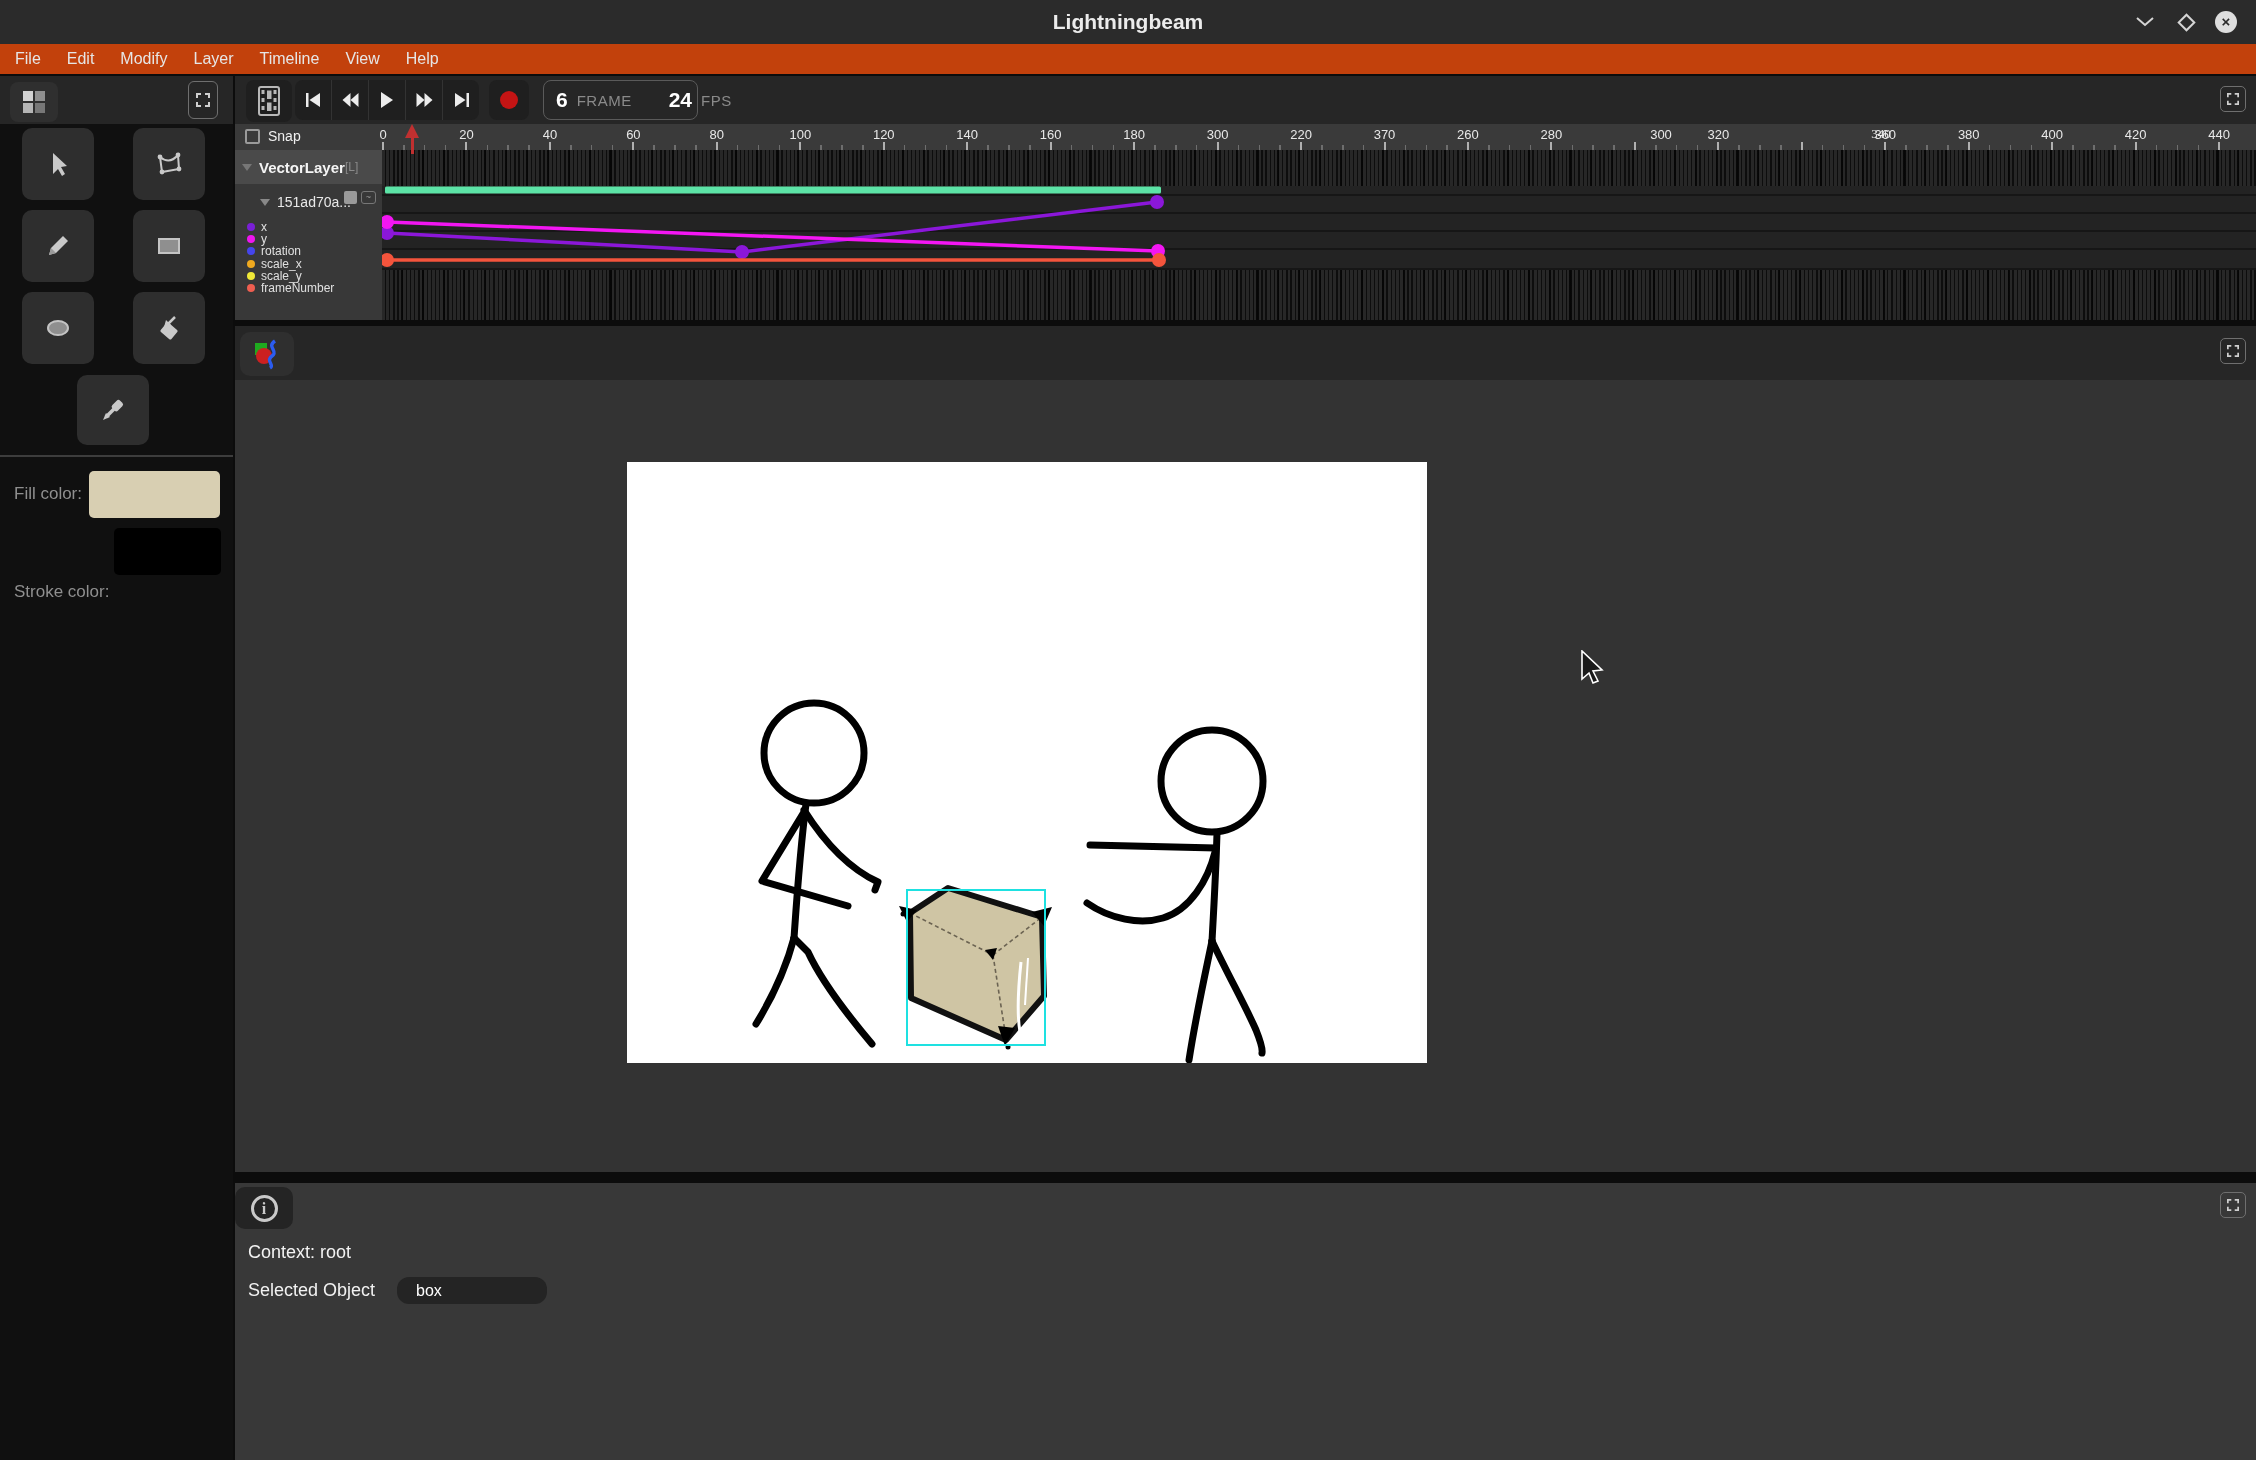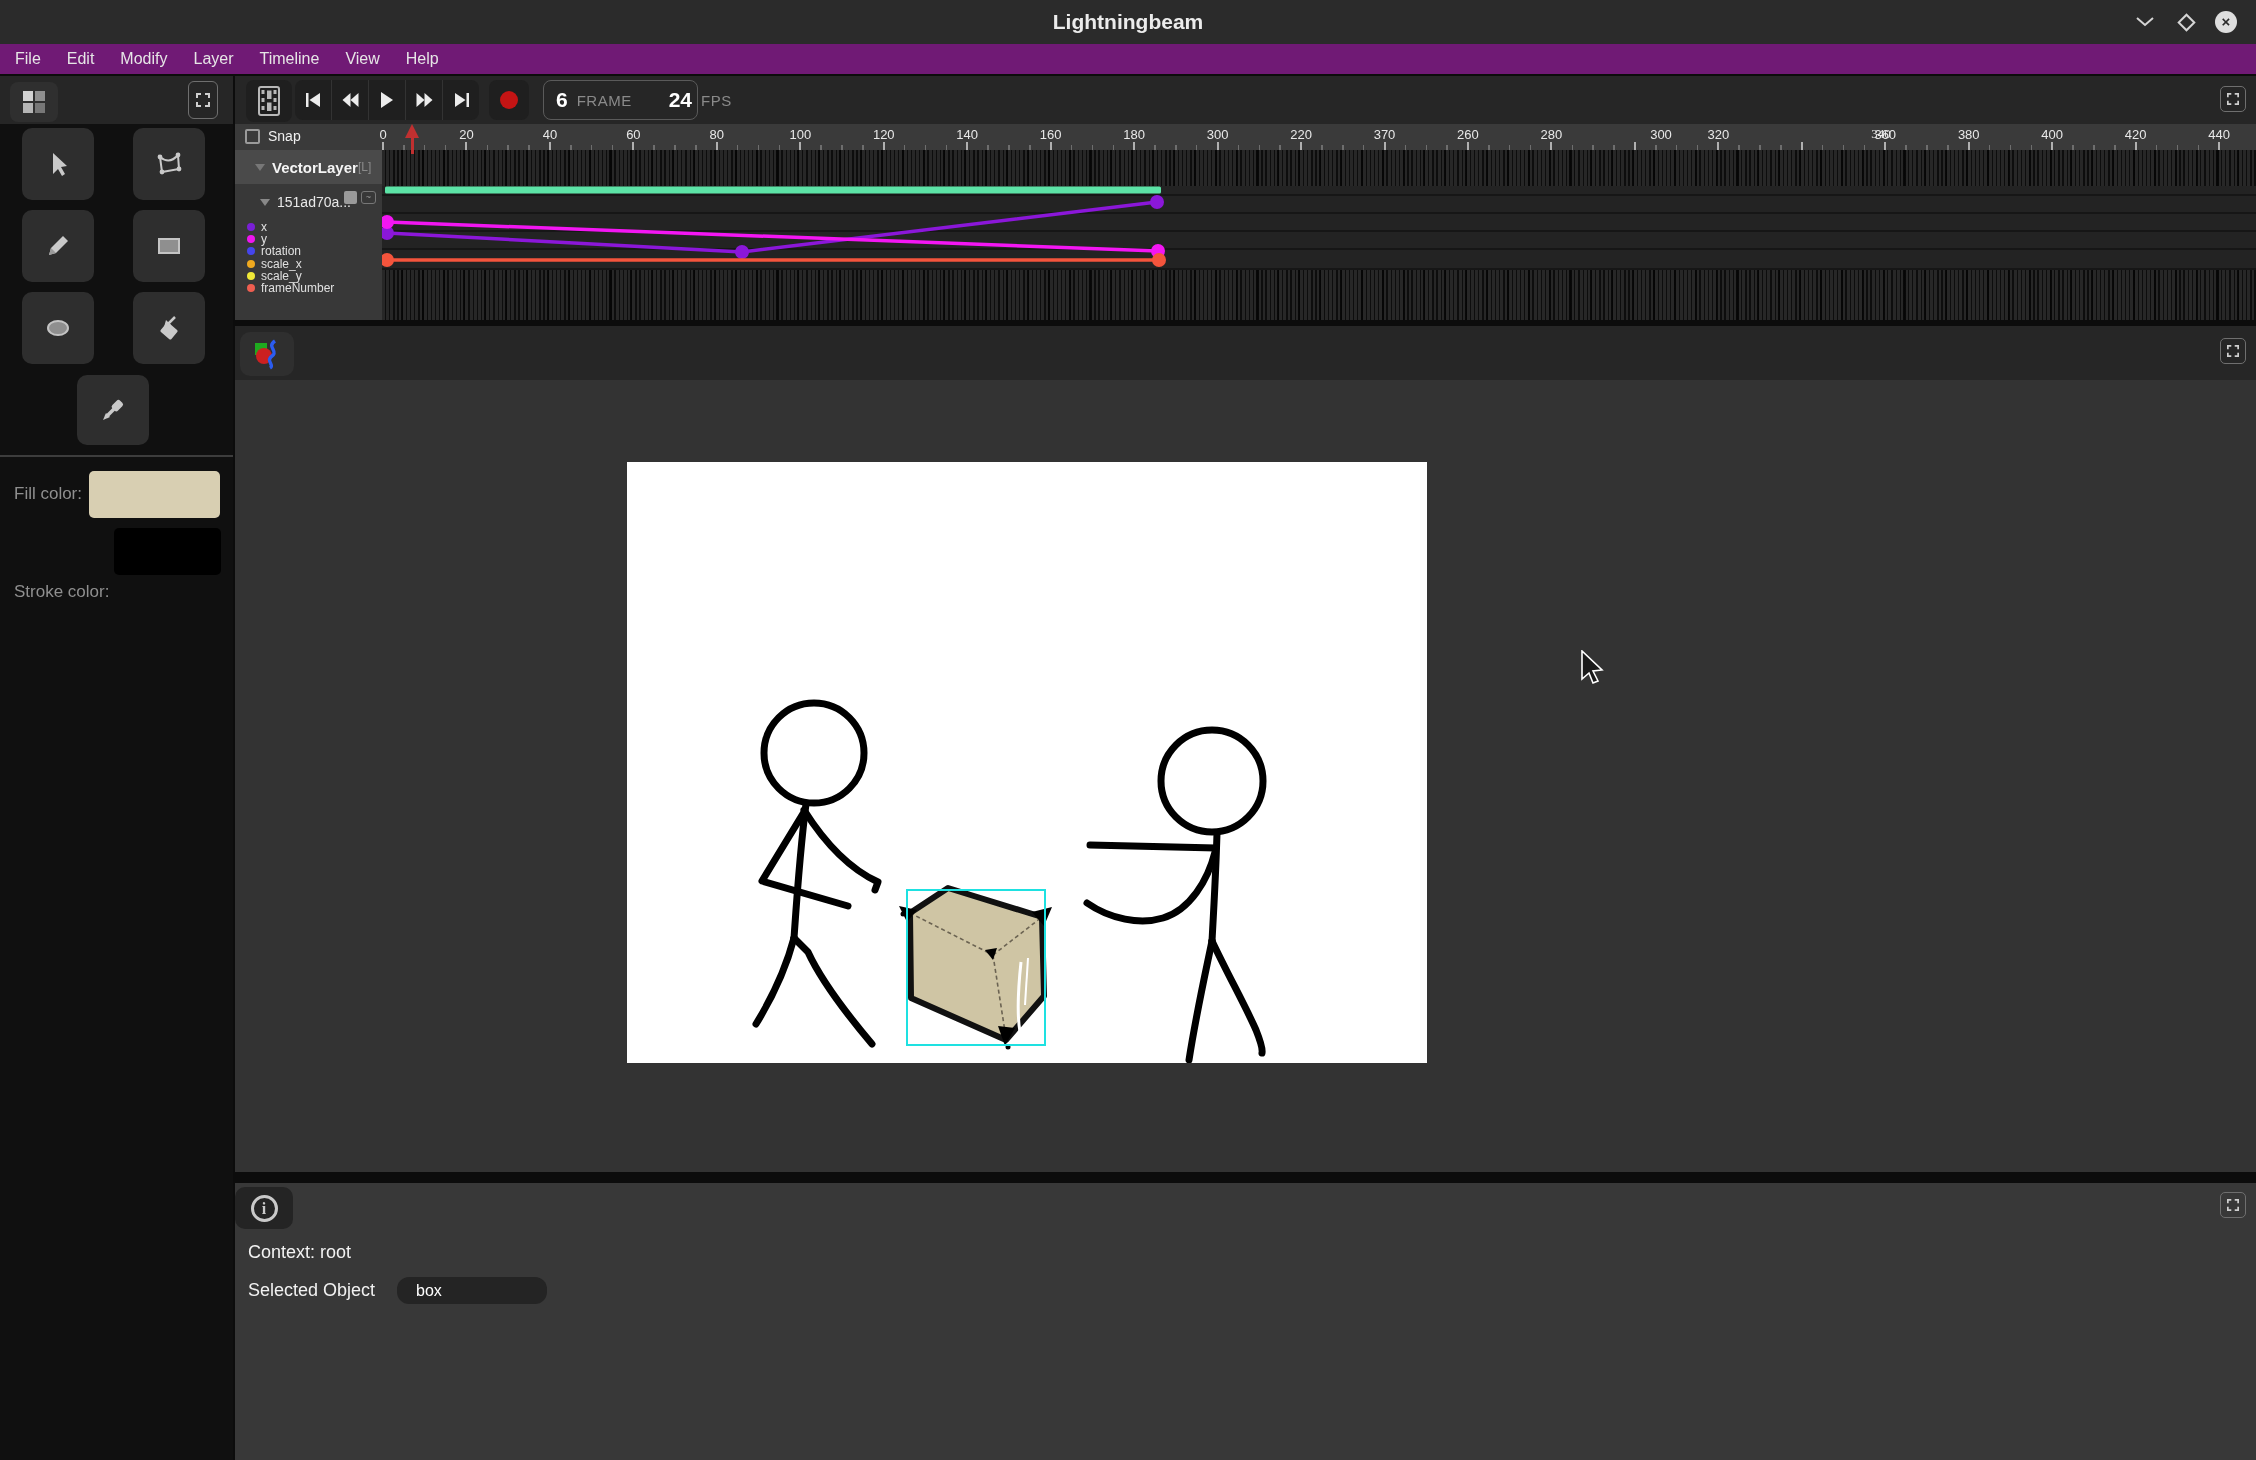--- a/index.html
+++ b/index.html
@@ -9,21 +9,21 @@
 
   
   #titlebar { left:0; top:0; width:2256px; height:44px; background:#2b2b2b; }
   #title { width:100%; text-align:center; line-height:44px; color:#ececec;
            font-size:21px; font-weight:bold; }
   .winctl { top:0; height:44px; display:flex; align-items:center; }
   #win-min { left:2136px; } #win-max { left:2180px; } #win-close { left:2215px; }
   #diamond { width:13px; height:13px; border:2px solid #d5d5d5; transform:rotate(45deg); }
   #closedisc { width:22px; height:22px; border-radius:50%; background:#dedede; color:#2b2b2b;
                font-size:15px; font-weight:bold; text-align:center; line-height:21px; }
-  #menubar { left:0; top:44px; width:2256px; height:32px; background:#701a75;
+  #menubar { left:0; top:44px; width:2256px; height:32px; background:#c2410c;
              border-bottom:2px solid #0c0c0c; }
   #menu-items { display:flex; list-style:none; height:100%; align-items:center; padding-left:2px; }
   #menu-items li { padding:0 13px; color:#e6e6e6; font-size:16px; cursor:default; }
 
   
   #sidebar { left:0; top:76px; width:233px; height:1384px; background:#101010; }
   #sidebar-header { left:0; top:0; width:233px; height:48px; background:#262626; }
   .toolbtn { width:72px; height:72px; background:#2e2e2e; border-radius:10px;
              display:flex; align-items:center; justify-content:center; }
   #grid-btn { left:10px; top:6px; width:48px; height:40px; background:#2f2f2f; border-radius:8px;
@@ -59,21 +59,21 @@
   .tick-minor { position:absolute; bottom:0; width:1.5px; height:5px; background:#6e6e6e; }
   #playhead { top:-1px; width:14px; }
   #playhead .head { width:0; height:0; border-left:7px solid transparent; border-right:7px solid transparent;
                     border-bottom:14px solid #c03030; }
   #playhead .stem { position:absolute; left:5.5px; top:12px; width:3px; height:18px; background:#c03030; }
   .stripes { background-color:#0d0d0d;
     background-image:
       repeating-linear-gradient(90deg, rgba(0,0,0,0) 0px, rgba(0,0,0,0) 18.78px, rgba(5,5,5,0.9) 18.78px, rgba(5,5,5,0.9) 20.87px),
       repeating-linear-gradient(90deg, #272727 0px, #272727 2.9px, #0d0d0d 2.9px, #0d0d0d 4.173px); }
   #layers-header { left:0; top:74px; width:147px; height:34px; background:#4a4a4a;
-                   display:flex; align-items:center;padding-left:13px; }
+                   display:flex; align-items:center; }
   #layers-body { left:0; top:108px; width:147px; height:136px; background:#383838; }
   .tri { width:0; height:0; border-left:5px solid transparent; border-right:5px solid transparent;
          border-top:7px solid #777; }
   .prop-row { position:absolute; left:12px; display:flex; align-items:center; height:12px; }
   .prop-dot { width:8px; height:8px; border-radius:50%; margin-right:6px; flex:none; }
   .prop-label { color:#e0e0e0; font-size:12px; line-height:1; white-space:nowrap; }
   .lane { position:absolute; left:0; width:100%; height:2px; background:#161616; }
 
   
   #canvas-panel { left:235px; top:326px; width:2021px; height:846px; background:#333333; }

